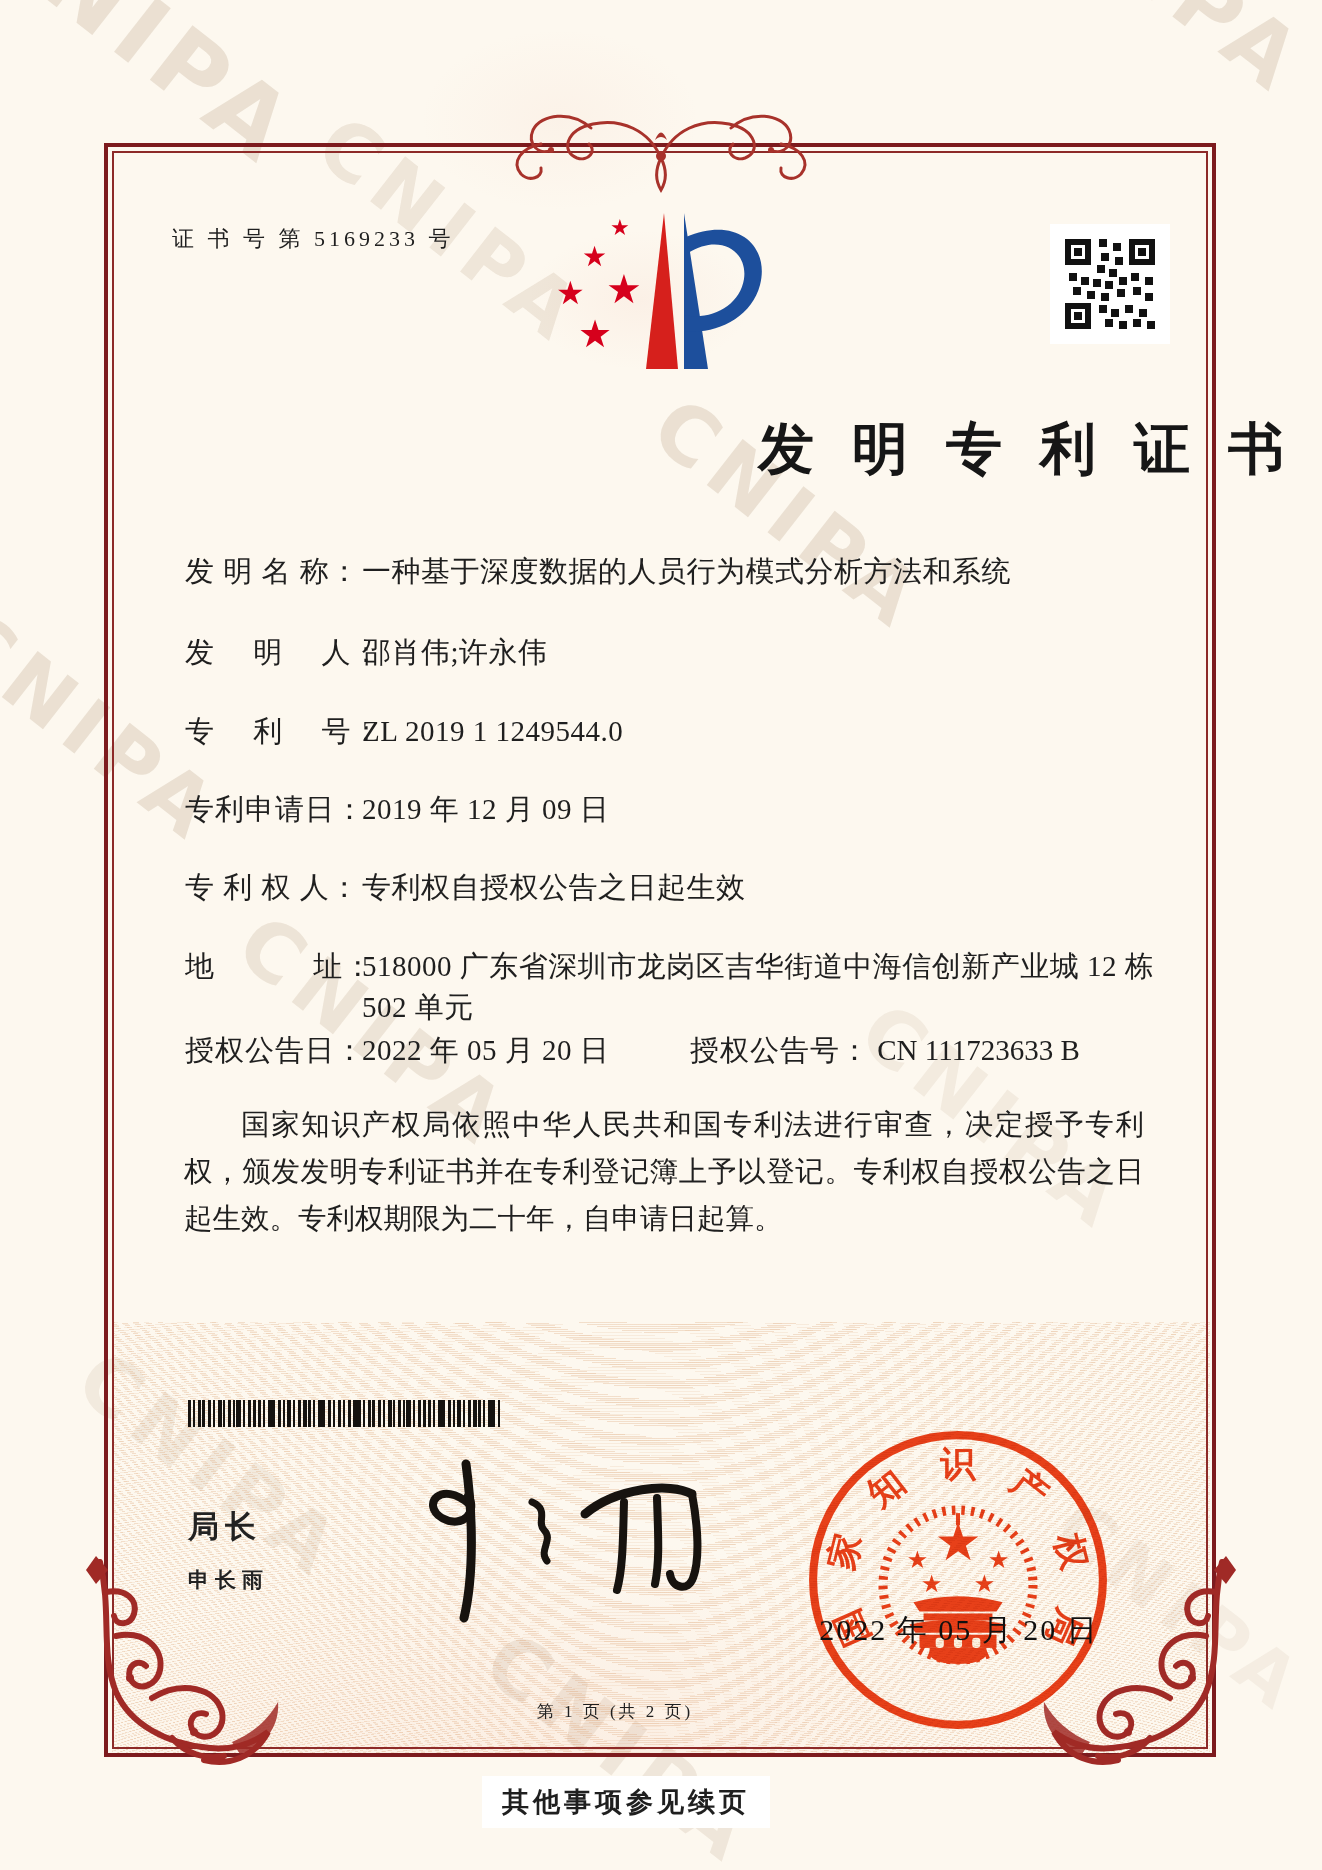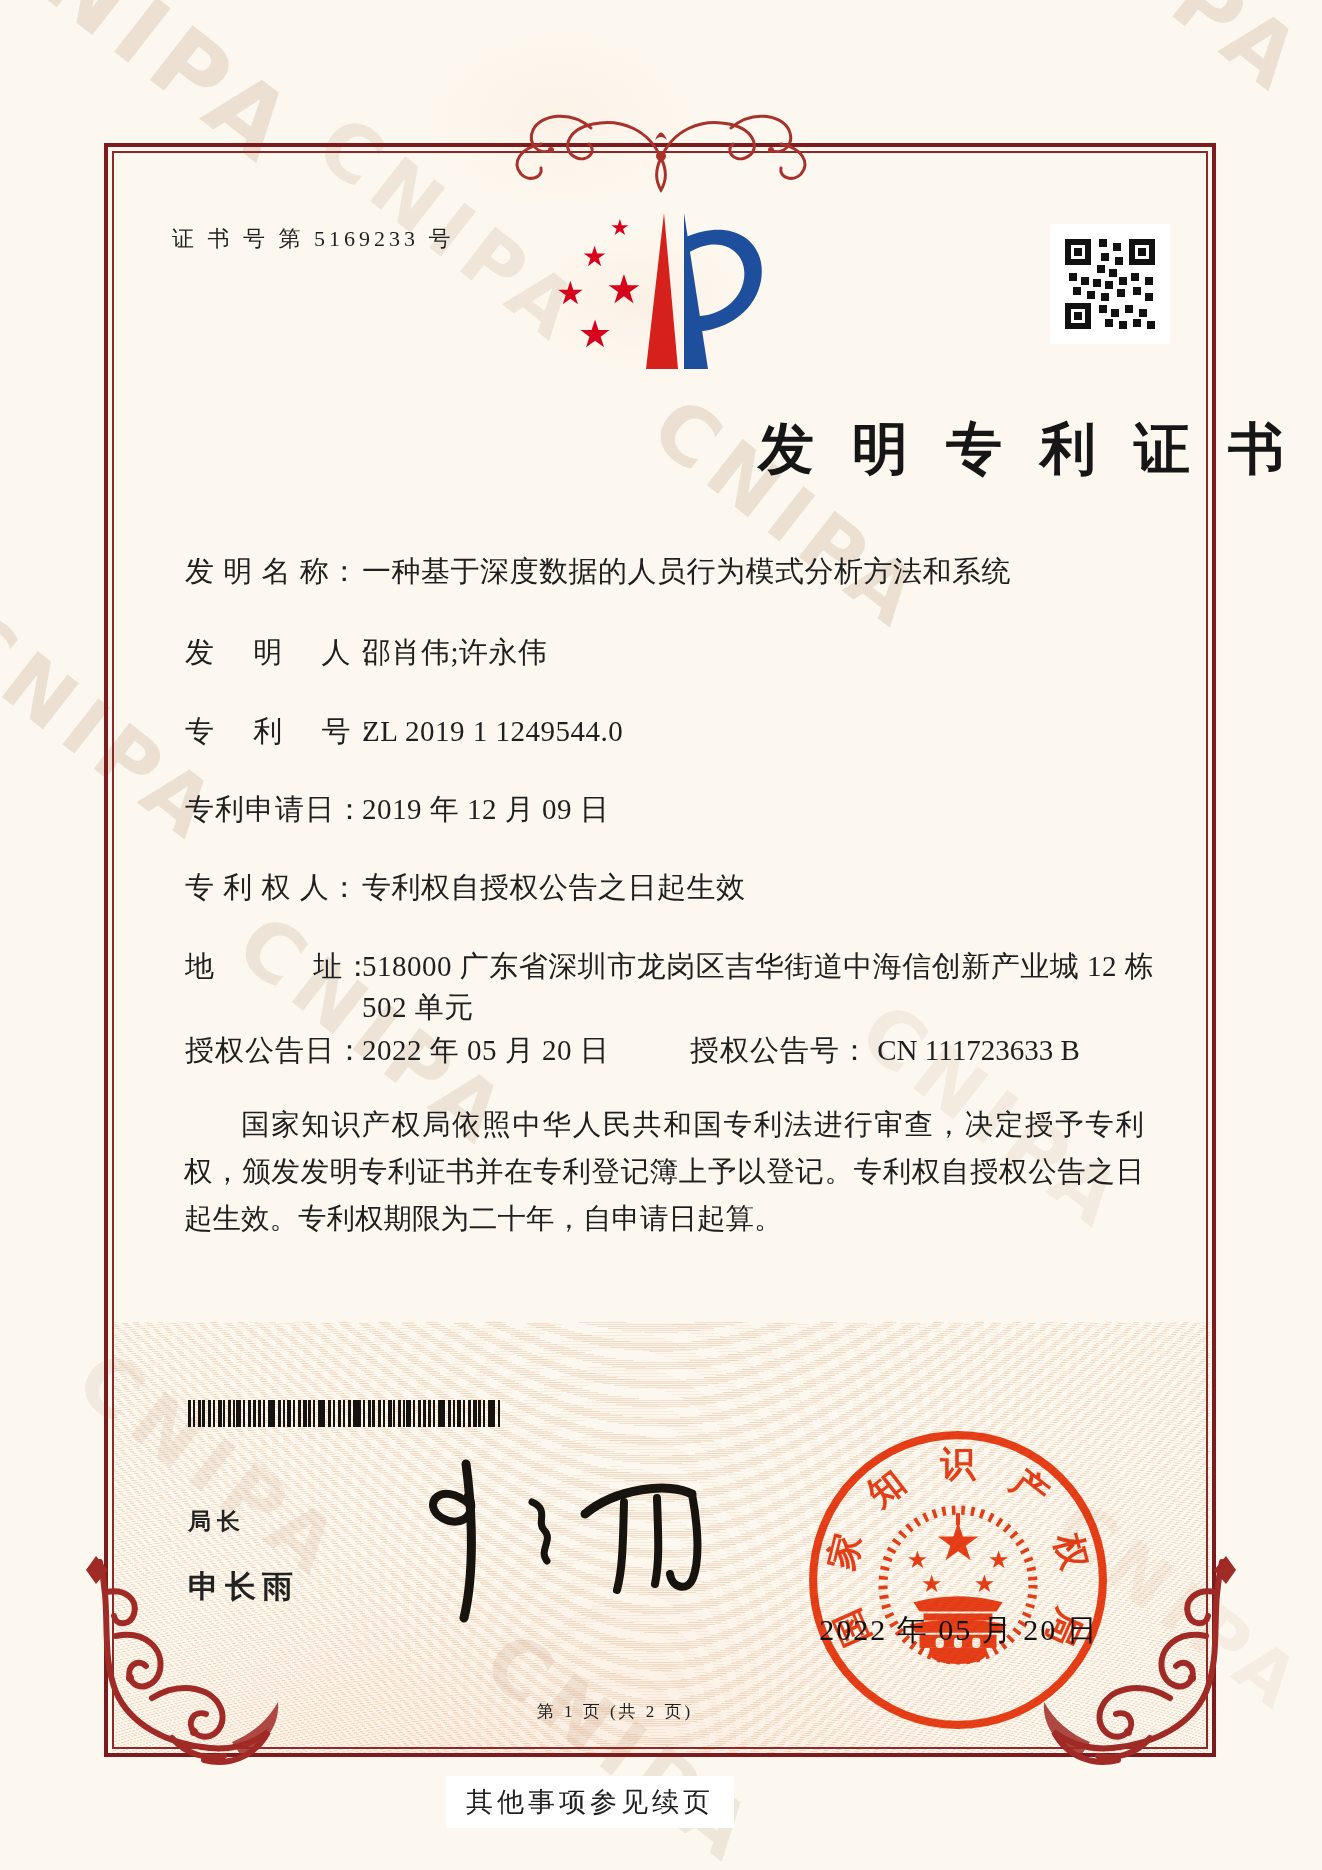--- a/index.html
+++ b/index.html
@@ -65,36 +65,36 @@
   .body-text p{margin:16px; text-indent:2em;}
   
   .barcode{
     position:absolute; left:188px; top:1400px; width:312px; height:27px;
     background:
       repeating-linear-gradient(90deg,#151210 0 2px,transparent 2px 5px),
       repeating-linear-gradient(90deg,#151210 0 3px,transparent 3px 10px),
       repeating-linear-gradient(90deg,transparent 0 14px,#151210 14px 17px);
   }
   
-  .sig-role{position:absolute; left:188px; top:1506px; font-size:23px; letter-spacing:6px;
+  .sig-role{position:absolute; left:188px; top:1506px; font-size:31px; letter-spacing:6px;
             font-family:"Liberation Sans","DejaVu Sans",sans-serif; font-weight:bold; color:#222;}
-  .sig-name{position:absolute; left:188px; top:1566px; font-size:31px; letter-spacing:6px;
+  .sig-name{position:absolute; left:188px; top:1566px; font-size:21px; letter-spacing:6px;
             font-family:"Liberation Sans","DejaVu Sans",sans-serif; font-weight:bold; color:#222;}
   .sig-svg{position:absolute; left:372px; top:1458px;}
   
   .seal{position:absolute; left:806px; top:1428px; width:304px; height:304px; opacity:.95;
         mix-blend-mode:multiply;}
   .seal-date{
     position:absolute; left:812px; top:1610px; width:294px; text-align:center;
     font-size:30px; letter-spacing:2px; color:#101010; z-index:5;
   }
   
   .page-info{position:absolute; left:415px; top:1700px; width:400px; text-align:center;
              font-size:17px; letter-spacing:3px;}
-  .footer-note-wrap{position:absolute; left:446px; top:1776px; width:360px; text-align:left;}
+  .footer-note-wrap{position:absolute; left:446px; top:1776px; width:360px; text-align:center;font-weight:bold;}
   .footer-note{display:inline-block; background:#ffffff; padding:8px 20px; font-size:27px; letter-spacing:4px;}
   
   .orn{position:absolute; pointer-events:none;}
 </style>
 </head>
 <body>
 
 <div class="page">
 
   <span class="wm" style="left:-45px;  top:-25px;  font-size:95px;">CNIPA</span>

